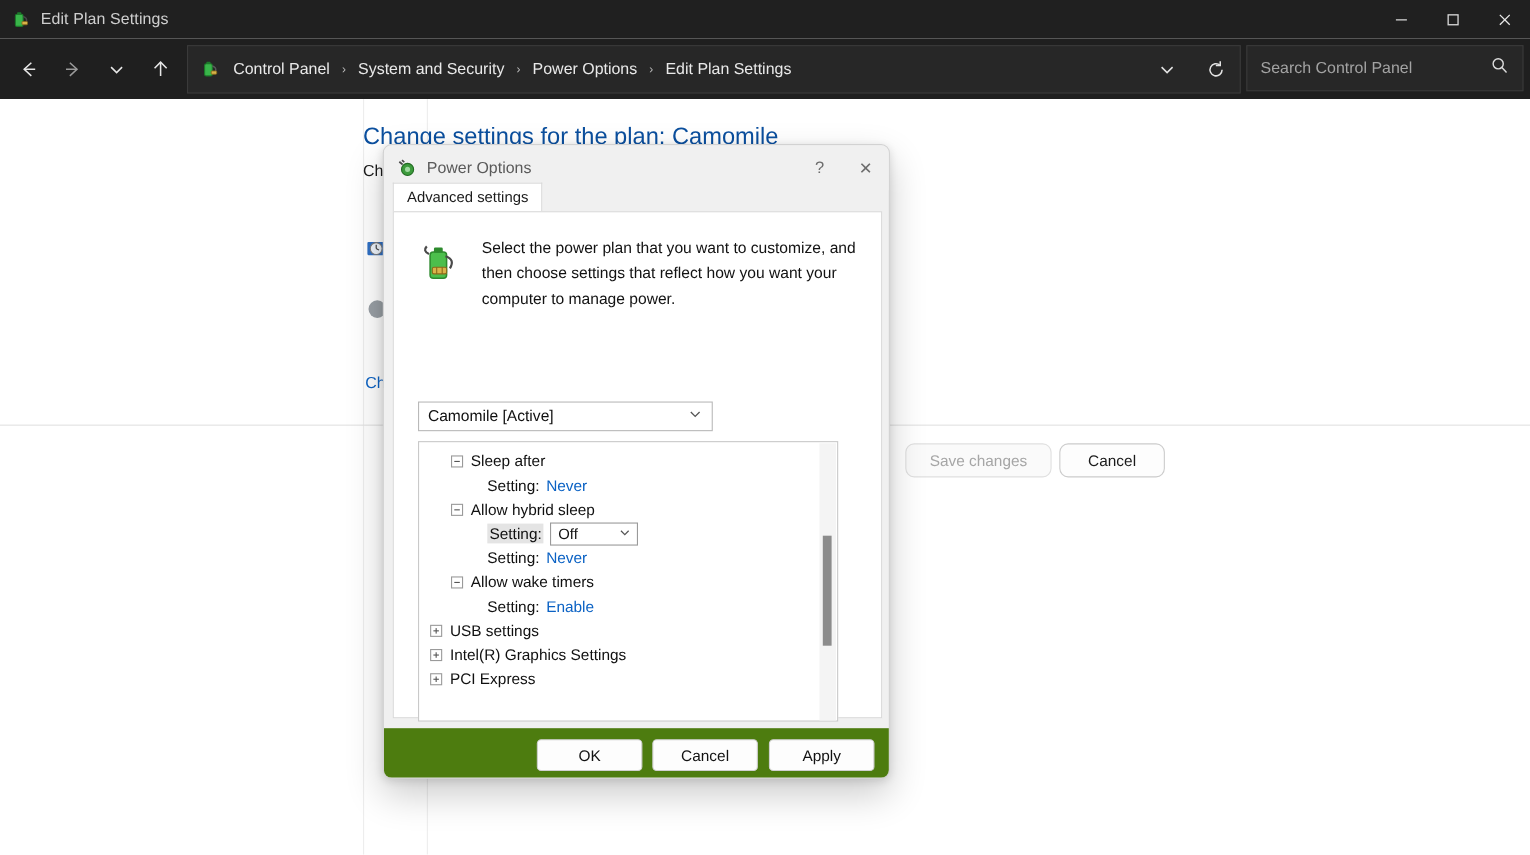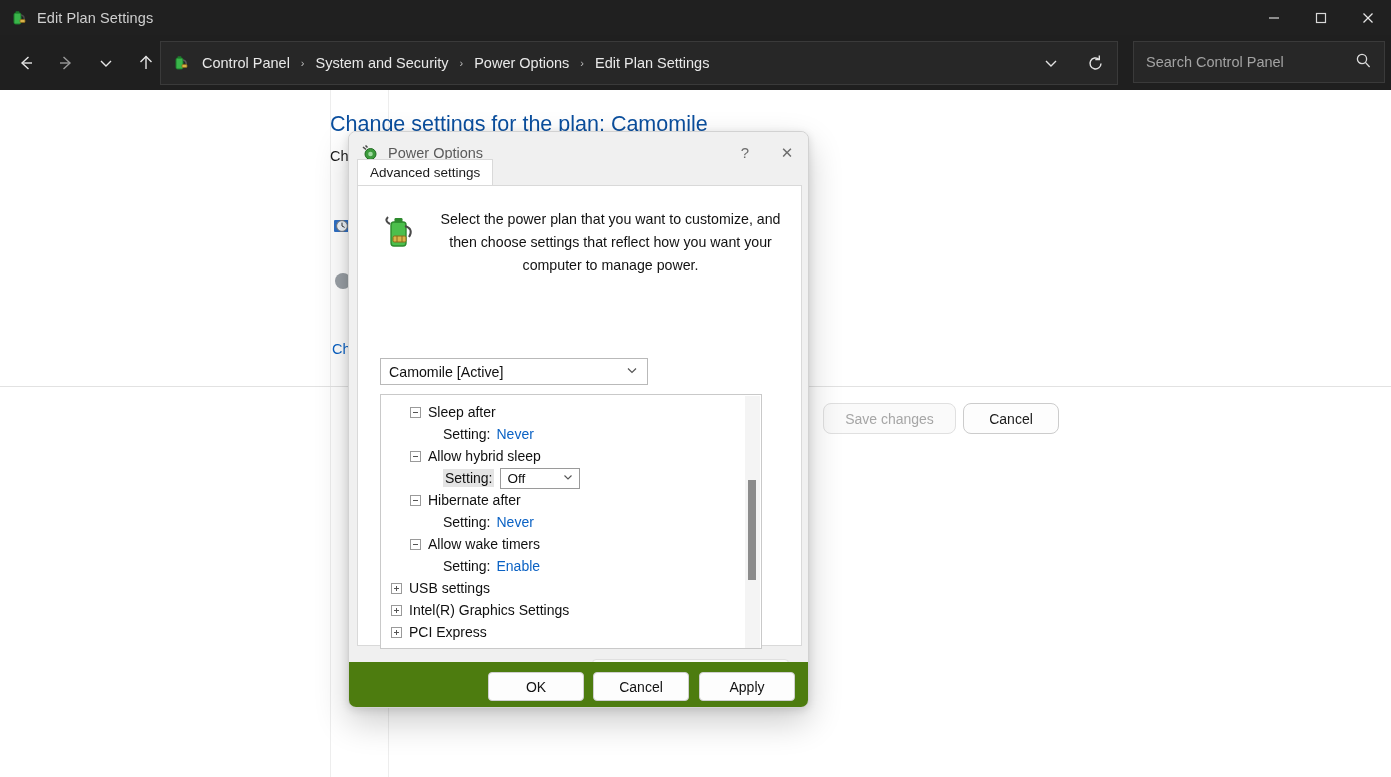--- a/index.html
+++ b/index.html
@@ -37,21 +37,21 @@
     display: flex; align-items: center;
   }
   .navbtn {
     width: 40px; height: 34px; display: flex; align-items: center; justify-content: center;
     color: #e6e6e6;
   }
   .navbtn:first-child { margin-left: 6px; }
   .navbtn svg { display: block; }
 
   #addressbar {
-    position: absolute; left: 160px; top: 41px; width: 958px; height: 44px;
+    position: absolute; left: 170px; top: 41px; width: 958px; height: 44px;
     border: 1px solid #3a3a3a; background: #272727;
     display: flex; align-items: center;
   }
   .crumbicon { margin-left: 11px; width: 18px; height: 18px; position: relative; }
   .crumbs { display: flex; align-items: center; margin-left: 10px; }
   .crumb { color: #e9e9e9; font-size: 14.5px; padding: 2px 2px; white-space: nowrap; }
   .crumbsep {
     color: #bdbdbd; font-size: 11px; margin: 0 9px; user-select: none;
   }
   .addr-right { margin-left: auto; display: flex; align-items: center; }
@@ -120,21 +120,21 @@
   }
   #dlg-title .dicon { margin-left: 12px; width: 18px; height: 18px; position: relative; }
   #dlg-title .dtext { margin-left: 9px; color: #5a5a5a; font-size: 14.5px; }
   #dlg-title .dbtns { margin-left: auto; display: flex; }
   #dlg-title .dbtn {
     width: 42px; height: 41px; display: flex; align-items: center; justify-content: center;
     color: #6d6d6d; font-size: 15px;
   }
 
   #dlg-body {
-    position: absolute; left: 8px; top: 27px; width: 399px; height: 487px; text-align: center;
+    position: absolute; left: 8px; top: 34px; width: 399px; height: 487px;
   }
   .tabstrip { position: relative; height: 26px; }
   .tab {
     position: absolute; left: 0; top: 0; height: 26px; padding: 0 12px;
     display: flex; align-items: center;
     background: #ffffff; border: 1px solid #d9d9d9; border-bottom: none;
     font-size: 13.5px; color: #1b1b1b;
   }
   .tabpanel {
     position: absolute; left: 0; top: 26px; width: 445px; height: 461px;
@@ -414,24 +414,20 @@
               </div>
               <div class="tnode lvl2">
                 <span class="tlabel setlabel sel">Setting:</span>
                 <span class="setcombo">
                   <span class="cv">Off</span>
                   <span class="cc"><svg width="12" height="12" viewBox="0 0 12 12">
                       <path d="M2.5 4.5 L6 8 L9.5 4.5" fill="none" stroke="#555" stroke-width="1.1"></path>
                     </svg></span>
                 </span>
               </div>
-              <div class="tnode lvl1">
-                <span class="exp"></span>
-                <span class="tlabel">Hibernate after</span>
-              </div>
               <div class="tnode lvl2">
                 <span class="tlabel setlabel">Setting:</span>
                 <span class="setvalue">Never</span>
               </div>
               <div class="tnode lvl1">
                 <span class="exp"></span>
                 <span class="tlabel">Allow wake timers</span>
               </div>
               <div class="tnode lvl2">
                 <span class="tlabel setlabel">Setting:</span>

